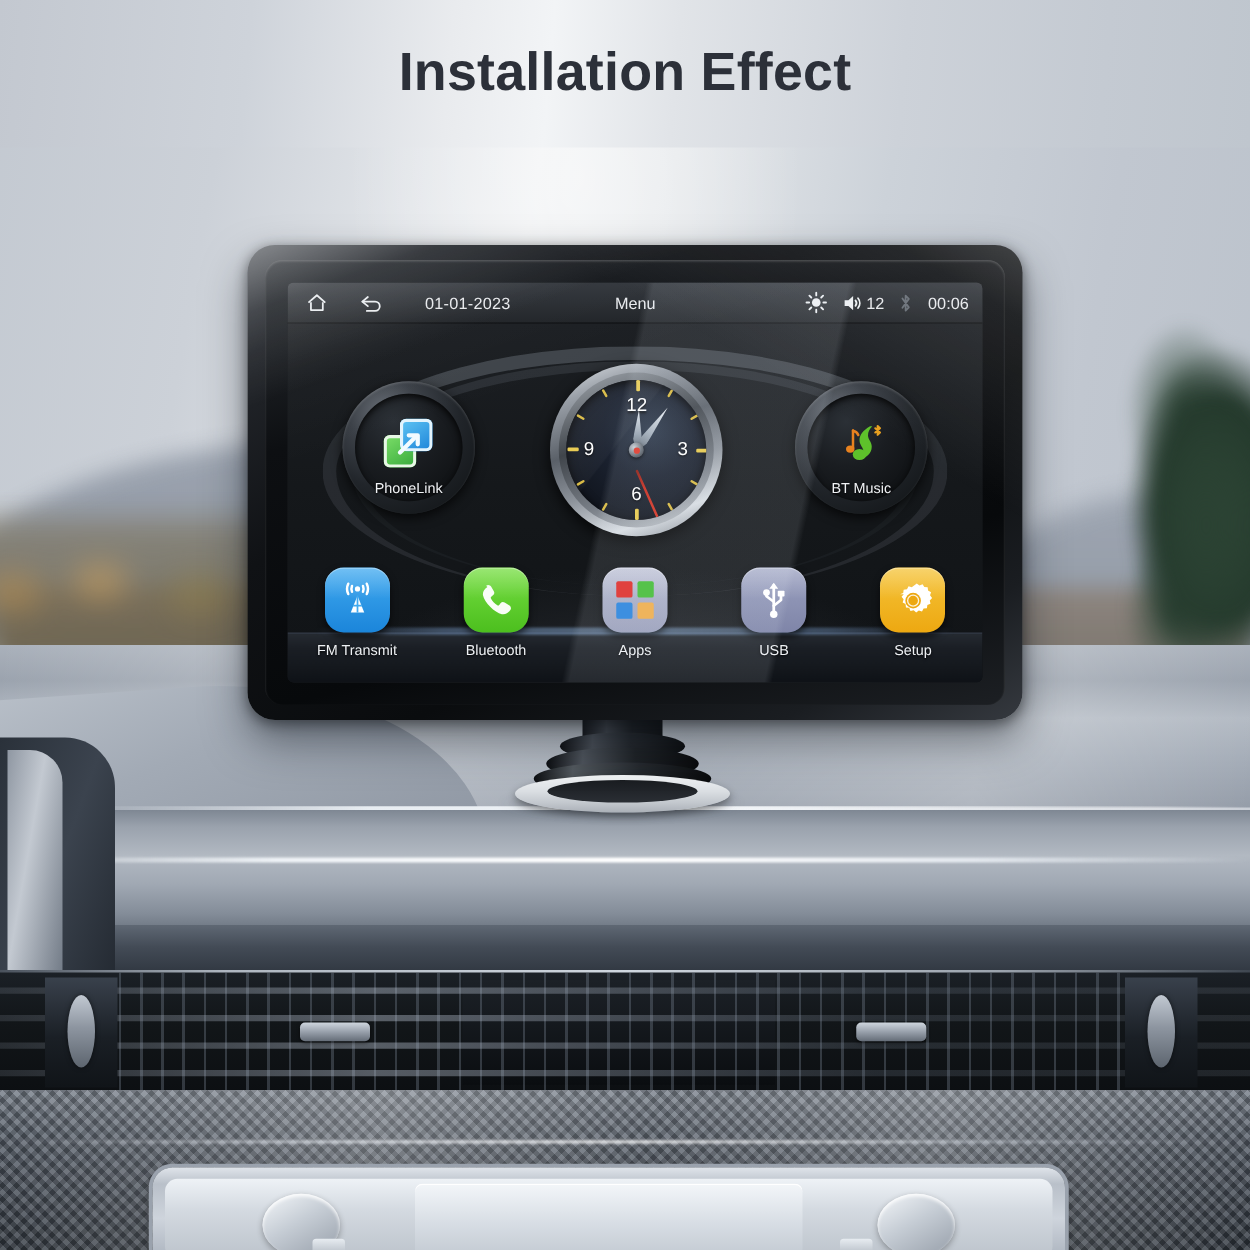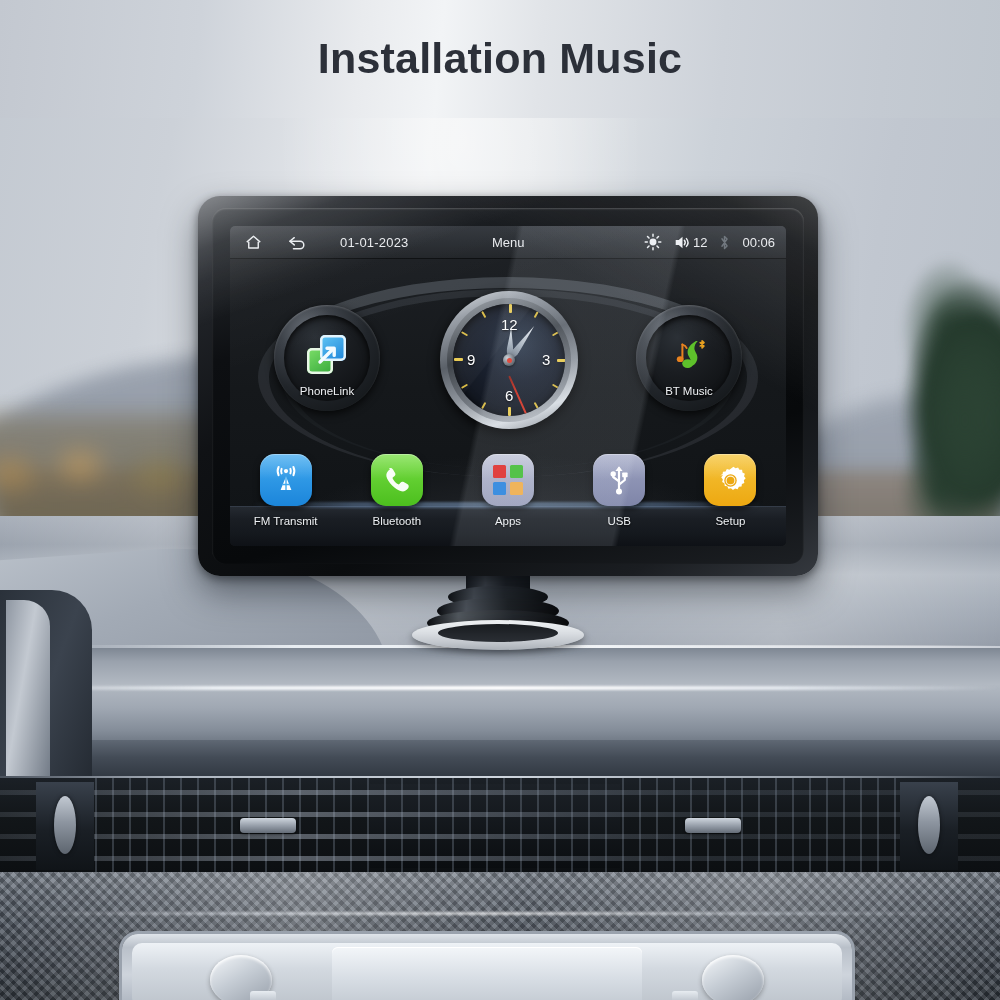--- a/index.html
+++ b/index.html
@@ -508,21 +508,21 @@
       <div class="console-center"></div>
       <div class="console-dial l"></div>
       <div class="console-dial r"></div>
       <div class="console-tab" style="left:118px"></div>
       <div class="console-tab" style="left:540px"></div>
     </div>
   </div>
 </div>
 
 <div class="title-band"></div>
-<div class="page-title">Installation Music</div>
+<div class="page-title">Installation Effect</div>
 
 <div class="mount">
   <div class="mount-shadow"></div>
   <div class="mount-neck"></div>
   <div class="mount-t1"></div>
   <div class="mount-t2"></div>
   <div class="mount-t3"></div>
   <div class="mount-pad">
     <div class="mount-pad-hole"></div>
   </div>

